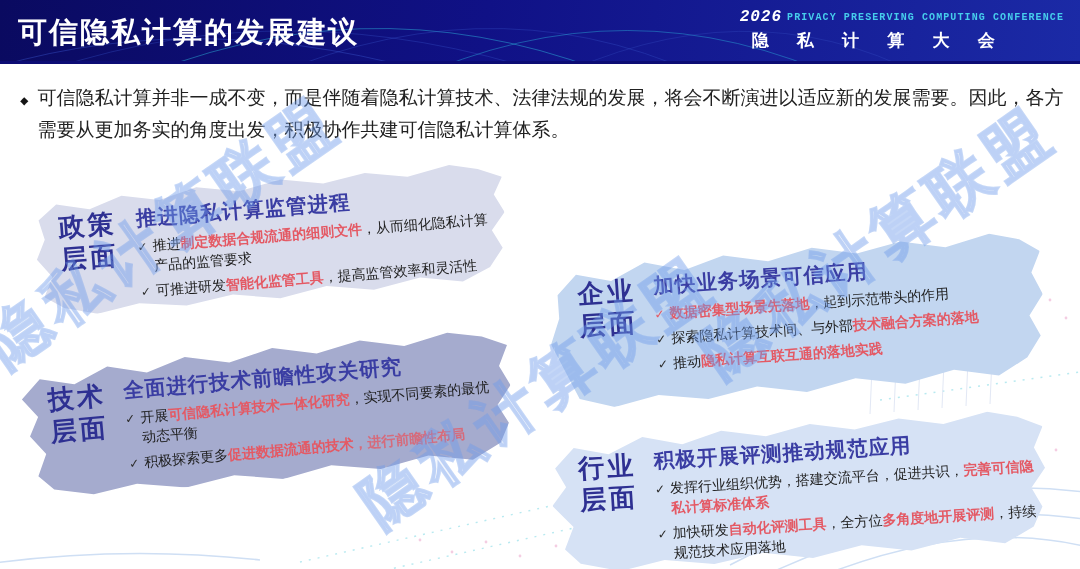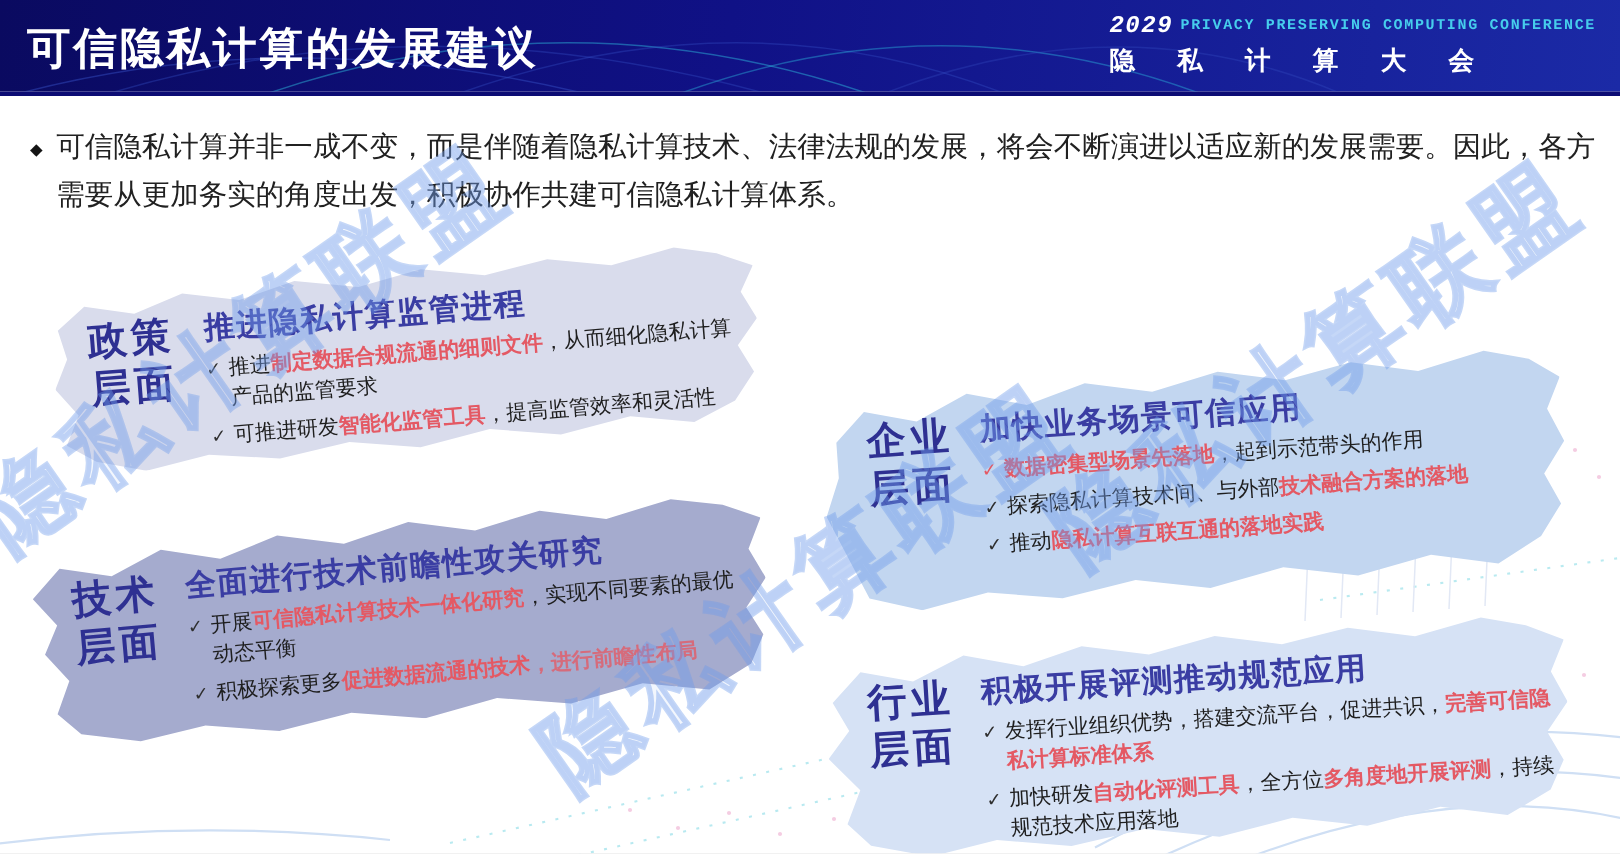--- a/index.html
+++ b/index.html
@@ -15,21 +15,21 @@
   }
   .header-svg{position:absolute;inset:0;width:100%;height:100%;}
   .slide-title{
     position:absolute;left:18px;top:13px;margin:0;font-size:29px;font-weight:bold;
     color:#ffffff;letter-spacing:2px;white-space:nowrap;
   }
   .logo{position:absolute;right:16px;top:9px;}
   .logo-top{display:flex;align-items:flex-end;gap:5px;}
   .logo-year{color:#fff;font-weight:bold;font-style:italic;font-size:16px;letter-spacing:1px;line-height:1;}
   .logo-sub{color:#46cdec;font-size:10px;font-weight:bold;letter-spacing:1.1px;white-space:nowrap;padding-bottom:2px;}
-  .logo-name{color:#fff;font-size:17px;font-weight:bold;letter-spacing:9px;margin-top:4px;white-space:nowrap;}
+  .logo-name{color:#fff;font-size:17px;font-weight:bold;letter-spacing:9px;margin-top:4px;white-space:nowrap;margin-left:12px;}
   
   .intro{
     position:absolute;left:20px;top:84px;width:1045px;z-index:3;
     font-size:19px;line-height:1.68;color:#212121;display:flex;gap:9px;
   }
   .intro-diamond{font-size:14px;padding-top:6px;color:#141414;flex:0 0 auto;}
   
   .card{position:absolute;z-index:2;display:flex;align-items:flex-start;box-sizing:border-box;}
   .card-label{
     flex:0 0 auto;display:flex;flex-direction:column;
@@ -125,21 +125,21 @@
         <path d="M20,80 Q260,-10 520,65" stroke="#3752c8" opacity="0.35"></path>
         <path d="M120,85 Q360,-20 600,70" stroke="#2ec1e0" opacity="0.45"></path>
         <path d="M240,90 Q480,-25 700,75" stroke="#3752c8" opacity="0.35"></path>
         <path d="M380,95 Q600,-20 820,70" stroke="#2ec1e0" opacity="0.4"></path>
         <path d="M520,95 Q720,-15 900,65" stroke="#3752c8" opacity="0.3"></path>
       </g>
     </svg>
     <h1 class="slide-title">可信隐私计算的发展建议</h1>
     <div class="logo">
       <div class="logo-top">
-        <span class="logo-year">2029</span>
+        <span class="logo-year">2026</span>
         <span class="logo-sub">PRIVACY PRESERVING COMPUTING CONFERENCE</span>
       </div>
       <div class="logo-name">隐 私 计 算 大 会</div>
     </div>
   </header>
 
   <div class="intro">
     <span class="intro-diamond">◆</span>
     <span>可信隐私计算并非一成不变，而是伴随着隐私计算技术、法律法规的发展，将会不断演进以适应新的发展需要。因此，各方需要从更加务实的角度出发，积极协作共建可信隐私计算体系。</span>
   </div>

